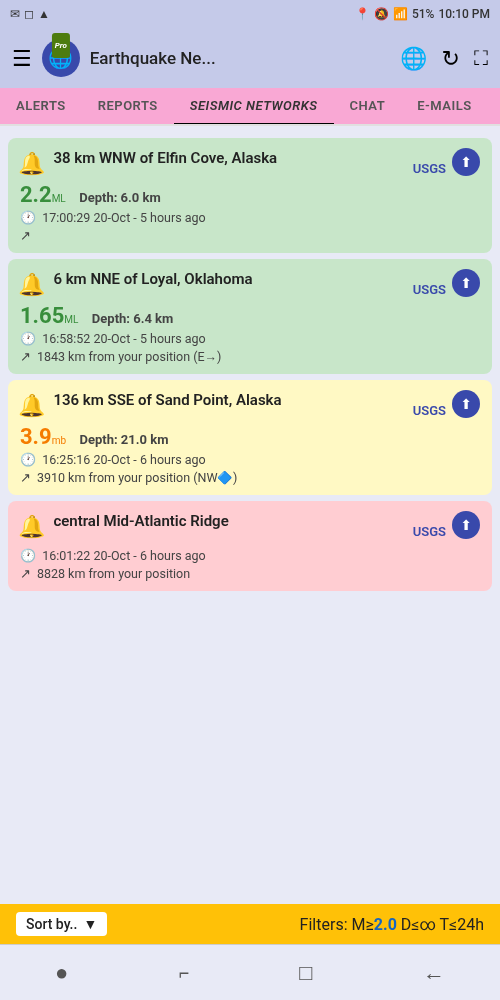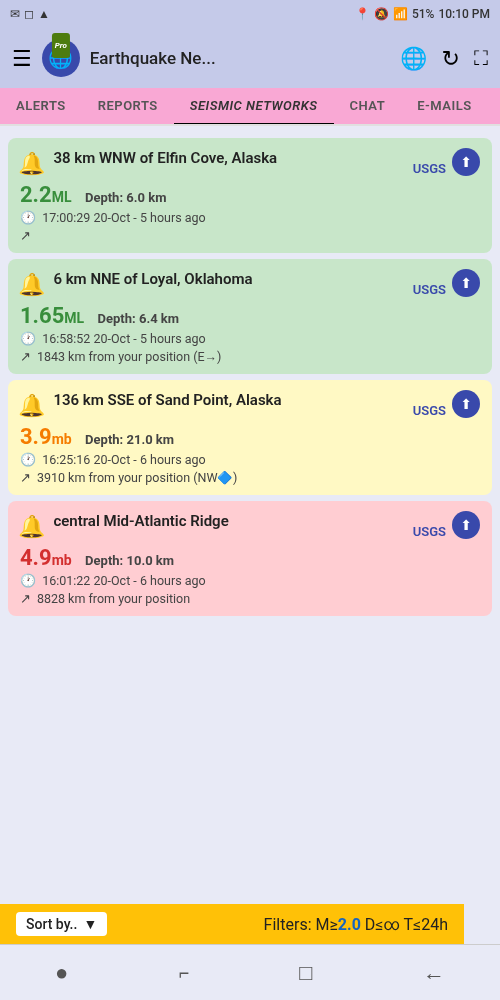--- a/index.html
+++ b/index.html
@@ -119,32 +119,32 @@
 
     .eq-body { padding: 0 12px 10px 12px; }
     .eq-magnitude {
       font-size: 22px;
       font-weight: bold;
       margin-bottom: 4px;
     }
     .mag-green { color: #388e3c; }
     .mag-orange { color: #f57c00; }
     .mag-red { color: #d32f2f; }
-    .mag-unit { font-size: 14px; font-weight: 700; margin-top: 40px; }
+    .mag-unit { font-size: 10px; font-weight: 400; margin-top: 40px; }
     .mag-depth { font-size: 13px; color: #444; margin-left: 8px; }
 
     .eq-detail-row {
       display: flex; align-items: center; gap: 6px;
       font-size: 12.5px; color: #444; margin-top: 3px;
     }
     .eq-detail-icon { font-size: 13px; }
 
     
     .bottom-bar {
-      position: fixed; bottom: 56px; left: 0; width: 464px;
+      position: fixed; bottom: 56px; left: 0; width: 500px;
       background: #ffc107;
       padding: 8px 16px;
       display: flex;
       justify-content: space-between;
       align-items: center;
     }
     .sort-btn {
       display: flex; align-items: center; gap: 6px;
       font-size: 14px; font-weight: 500; color: #222;
       background: white; border-radius: 4px; padding: 4px 10px;
@@ -310,26 +310,20 @@
       <div class="eq-title-row">
         <span class="eq-icon">🔔</span>
         <span class="eq-title">central Mid-Atlantic Ridge</span>
       </div>
       <div class="eq-source-share">
         <span class="usgs-label">USGS</span>
         <div class="share-btn">⬆</div>
       </div>
     </div>
     <div class="eq-body">
-      <div>
-        <span class="eq-magnitude mag-red">
-          <span>4.9</span><span class="mag-unit">mb</span>
-          <span class="mag-depth">Depth: 10.0 km</span>
-        </span>
-      </div>
       <div class="eq-detail-row">
         <span class="eq-detail-icon">🕐</span>
         <span>16:01:22 20-Oct - 6 hours ago</span>
       </div>
       <div class="eq-detail-row">
         <span class="eq-detail-icon">↗</span>
         <span>8828 km from your position</span>
       </div>
     </div>
   </div>

